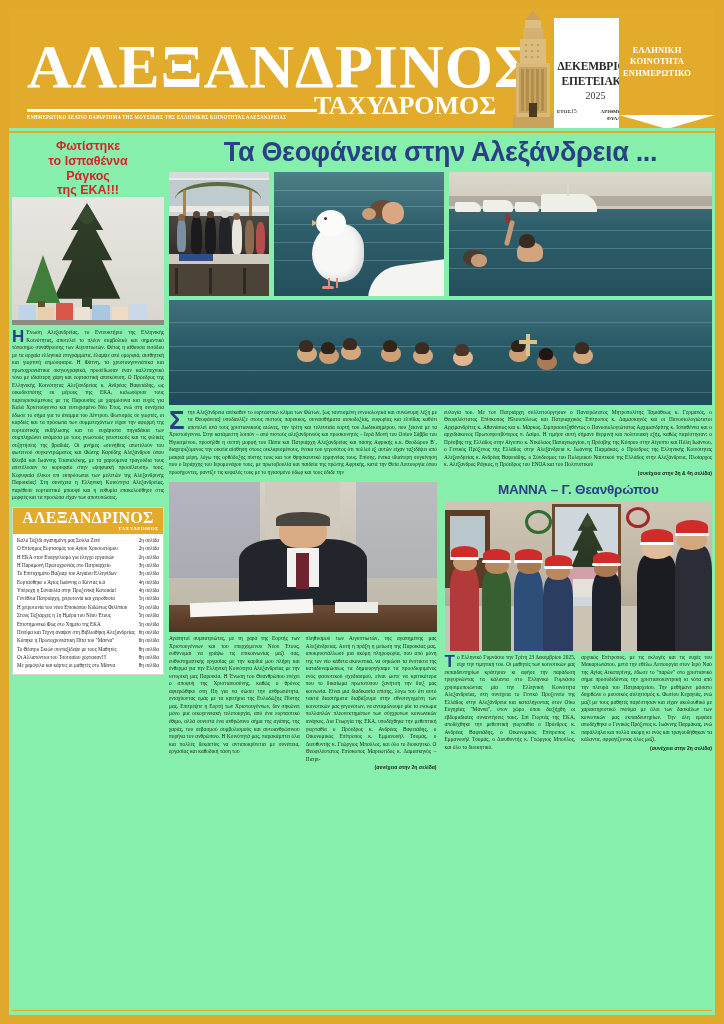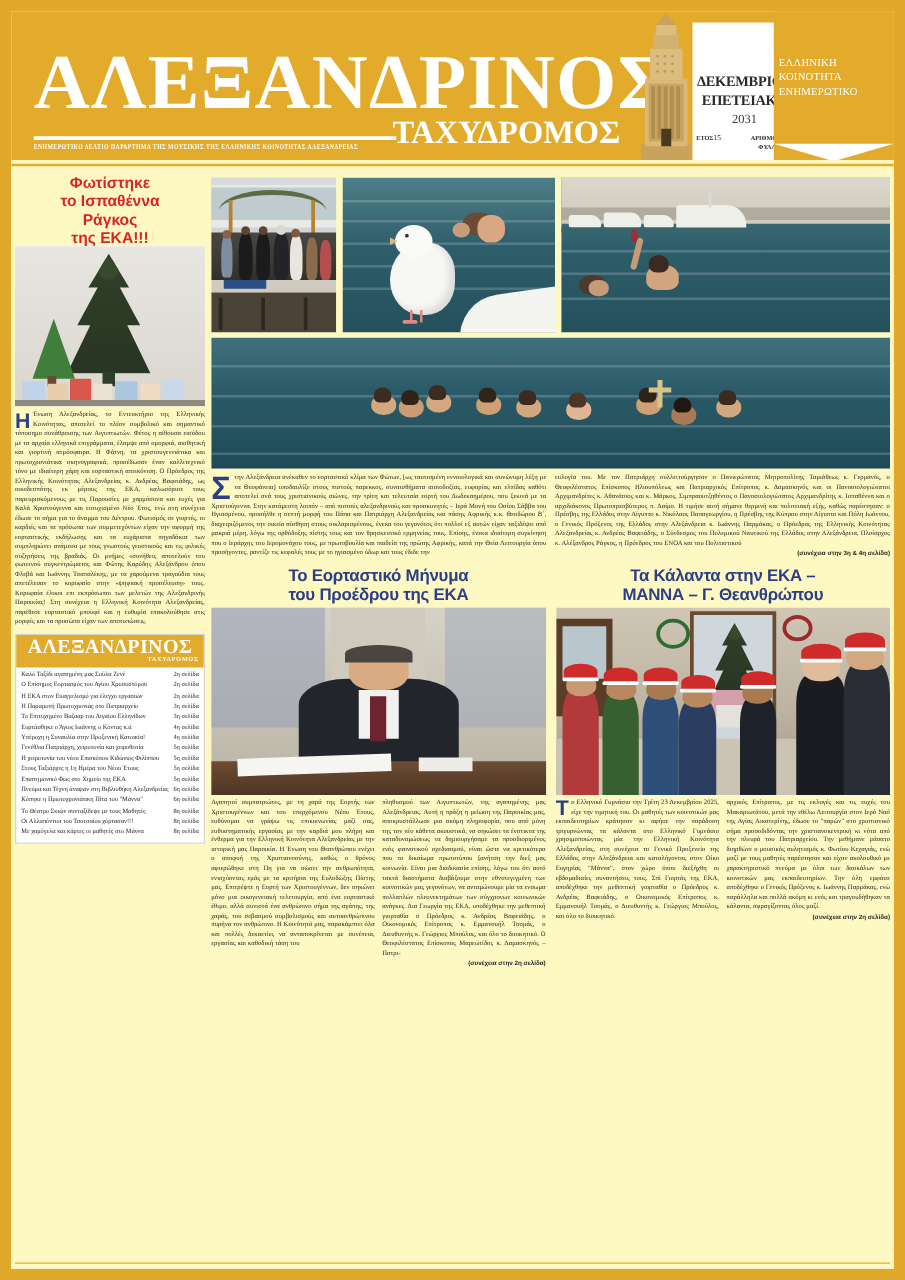--- a/index.html
+++ b/index.html
@@ -20,21 +20,21 @@
     inset: 0;
     background: #ffffff;
     border-left: 9px solid #e0a92b;
     border-right: 9px solid #e0a92b;
     border-top: 9px solid #e0a92b;
     border-bottom: 9px solid #e0a92b;
   }
   #page-inner {
     position: absolute;
     inset: 0;
-    background: #fef9c3;
+    background: #86efac;
   }
 
   
   #masthead {
     position: relative;
     height: 119px;
     background: #e3ab2c;
     overflow: hidden;
   }
   .mast-title {
@@ -149,24 +149,25 @@
     top: 0;
     width: 96px;
     height: 119px;
     background: #e3ab2c;
   }
   .community-tag .txt {
     position: absolute;
     left: 4px;
     top: 36px;
     font-size: 8.5px;
-    font-weight: 400;
+    font-weight: 700;
     color: #ffffff;
     line-height: 1.35;
     letter-spacing: 0.2px;
+    text-align: center;
   }
   .notch {
     position: absolute;
     right: 0;
     bottom: -1px;
     width: 0; height: 0;
     border-left: 48px solid transparent;
     border-right: 48px solid transparent;
     border-top: 14px solid #ffffff;
   }
@@ -456,21 +457,21 @@
       </g>
       <rect x="11" y="16" width="20" height="12" fill="#d3b173"></rect>
       <rect x="13" y="9" width="16" height="8" fill="#dcbd82"></rect>
       <polygon points="21,0 29,9 13,9" fill="#c9a25c"></polygon>
       <rect x="20" y="-2" width="2" height="4" fill="#c9a25c"></rect>
     </svg>
 
     <div class="date-panel">
       <div class="date-month">ΔΕΚΕΜΒΡΙΟΣ</div>
       <div class="date-anniv">ΕΠΕΤΕΙΑΚΟ</div>
-      <div class="date-year">2031</div>
+      <div class="date-year">2025</div>
       <div class="issue-row">
         <div class="issue-cell">
           <b>ΕΤΟΣ</b><span class="num">15</span>
         </div>
         <div class="issue-cell">
           <b>ΑΡΙΘΜΟΣ</b><span class="num">147</span>
           <div><b>ΦΥΛΛΟΥ</b></div>
         </div>
       </div>
     </div>
@@ -591,20 +592,21 @@
                   <span class="t">Με χαμόγελα και κάρτες οι μαθητές στο Μάννα</span>
                   <span class="pg">8η σελίδα</span>
                 </div>
               </div>
         </div>
       </div>
 
       <div id="right-area">
 
         <div class="main-headline">
+          <span>Τα Θεοφάνεια στην Αλεξάνδρεια ...</span>
         </div>
 
         <div class="photo-row">
 
           <div class="photo p1">
             <div class="sky"></div>
             <div style="position:absolute;left:0;right:0;top:0;height:50%;background:linear-gradient(180deg,#d7dbdd,#cfd2d2);"></div>
             <div style="position:absolute;left:0;right:0;top:6px;height:34px;background:#e9e9e6;"></div>
             <div style="position:absolute;left:0;right:0;top:8px;height:26px;background:#9fb2bb;opacity:.55;"></div>
 
@@ -721,24 +723,20 @@
           </div>
           <div class="art-col">
             <div class="body-text">ευλογία του. Με τον Πατριάρχη συλλειτούργησαν ο Πανιερώτατος Μητροπολίτης Ταμιάθεως κ. Γερμανός, ο Θεοφιλέστατος Επίσκοπος Ηλιουπόλεως και Πατριαρχικός Επίτροπος κ. Δαμασκηνός και οι Πανοσιολογιώτατοι Αρχιμανδρίτες κ. Αθανάσιος και κ. Μάρκος, Σιμπραουτζηθέντος ο Πανοσιολογιώτατος Αρχιμανδρίτης κ. Ισπαθέννα και ο αρχιδιάκονος Πρωτοπρεσβύτερος π. Δαίμο. Η τιμήσε αυτή σήμανε θερμινή και πολιτειακή εξής, καθώς παρέστησαν: ο Πρέσβης της Ελλάδος στην Αίγυπτο κ. Νικόλαος Παπαγεωργίου, η Πρέσβης της Κύπρου στην Αίγυπτο και Πόλη Ιωάννου, ο Γενικός Πρόξενος της Ελλάδος στην Αλεξάνδρεια κ. Ιωάννης Παρμάκας, ο Πρόεδρος της Ελληνικής Κοινότητας Αλεξανδρείας κ. Ανδρέας Βαφειάδης, ο Σύνδεσμος του Πολεμικού Ναυτικού της Ελλάδος στην Αλεξάνδρεια, Πλοίαρχος κ. Αλέξανδρος Ράγκος, η Πρόεδρος του ΕΝΟΑ και του Πολιτιστικού</div>
             <div class="cont-note">(συνέχεια στην 3η &amp; 4η σελίδα)</div>
           </div>
         </div>
 
         <div class="deck">
 
           <div class="deck-col">
-            <div class="sec-headline">
-              <div>Το Εορταστικό Μήνυμα</div>
-              <div>του Προέδρου της ΕΚΑ</div>
-            </div>
             <div class="sec-photo">
               <div class="wall"></div>
               <div class="flagpanel" style="left:0;top:0;width:34%;height:64%;background:#8f9ab5;opacity:.5;"></div>
               <div class="flagpanel" style="right:0;top:0;width:30%;height:64%;background:#9aa3bb;opacity:.45;"></div>
               <div style="position:absolute;left:36%;top:0;width:28%;height:64%;background:#cfcabd;"></div>
 
               <div class="suit" style="left:26%;top:38%;width:48%;height:46%;"></div>
               <div class="shirt" style="left:44%;top:44%;width:12%;height:26%;"></div>
               <div class="tie" style="left:47.5%;top:47%;width:5%;height:24%;"></div>
               <div style="position:absolute;left:41%;top:22%;width:18%;height:22%;background:#d8ab83;border-radius:46% 46% 40% 40%;"></div>
@@ -752,21 +750,20 @@
               <div class="c body-text">Αγαπητοί συμπατριώτες, με τη χαρά της Εορτής των Χριστουγέννων και του επερχόμενου Νέου Έτους, ευθύνομαι να γράψω τις επικοινωνίας μαζί σας, ευθυστηματικής εργασίας με την καρδιά μου πλήρη και ένθερμα για την Ελληνική Κοινότητα Αλεξανδρείας με την ιστορική μας Παροικία. Η Ένωση του Θεανθρώπου ενέχει ο αποφυή της Χριστιανοσύνης, καθώς ο θρόνος αφιερώθηκε στη Πη για να σώσει την ανθρωπότητα, ενισχύοντας εμάς με τα κριτήρια της Ευλοδώξης Πίστης μας. Επιτρέψτε η Εορτή των Χριστουγέννων, δεν σηκώνει μόνο μια οικογενειακή τελετουργία, από ένα εορταστικό έθιμο, αλλά συνιστά ένα ανθρώπινο σήμα της αγάπης, της χαράς, του σεβασμού συμβολισμούς και αυτοανθρώπινου πυρήνα τον ανθρώπινο. Η Κοινότητά μας, παρακάμπτει όλα και πολλές δεκαετίες να ανταποκρίνεται με συνέπεια, εργασίας και καθοδική τάση του</div>
               <div class="c">
                 <div class="body-text">πληθυσμού των Αιγυπτιωτών, της αγαπημένης μας Αλεξάνδρειας. Αυτή η πράξη η μείωση της Παροικίας μας, αποκρυστάλλωσε μια ακόμη πληροφορία, που από μόνη της τον νέο κάθετα ακουστικά, να σηκώσει τα ένστικτα της καταδυναμώσεως τα δημιουργήσαμε τα προσδιοριμένος ενός φαινοτικού σχεδιασμού, είναι ώστε να κριτικότερα που το δικαίωμα πρωτοτύπου ξανήτση την διεξ μας κοινωνία. Είναι μια διαδικασία επίσης, λόγω του ότι αυτό τακτά διαστήματα διαβάζουμε στην εθνοτεγιγμένη των κοινοτικών μας γεγονότων, να ανταμώνουμε μία τα ενσωμα πολλαπλών πλεονεκτημάτων των σύγχρονων κοινωνικών ανάγκες. Δια Γεωργία της ΕΚΑ, υποδέχθηκε την μεθεπτική γιορταθία ο Πρόεδρος κ. Ανδρέας Βαφειάδης, ο Οικονομικός Επίτροπος κ. Εμμανουήλ Τσομάς, ο Διευθυντής κ. Γεώργιος Μπούλος, και όλο το διοικητικό. Ο Θεοφιλέστατος Επίσκοπος Μαρεωτίδος κ. Δαμασκηνός – Πατρι-</div>
                 <div class="cont-note">(συνέχεια στην 2η σελίδα)</div>
               </div>
             </div>
           </div>
 
           <div class="deck-col">
             <div class="sec-headline">
-              <div>Τα Κάλαντα στην ΕΚΑ –</div>
               <div>ΜΑΝΝΑ – Γ. Θεανθρώπου</div>
             </div>
             <div class="sec-photo">
               <div class="room-bg"></div>
 
               <div style="position:absolute;left:40%;top:2%;width:26%;height:72%;background:#cfd6dc;border:3px solid #6a4b2e;"></div>
               <div class="xmas-tree" style="left:45%;top:8%;width:17%;height:46%;"></div>
               <div style="position:absolute;left:30%;top:6%;width:10%;height:16%;border:3px solid #2f6b33;border-radius:50%;"></div>
               <div style="position:absolute;left:68%;top:4%;width:9%;height:14%;border:3px solid #9b2b2b;border-radius:50%;"></div>
 

